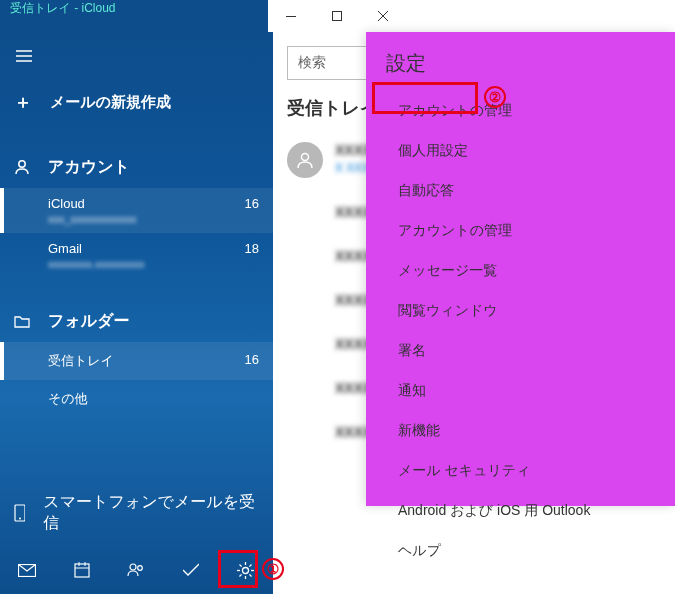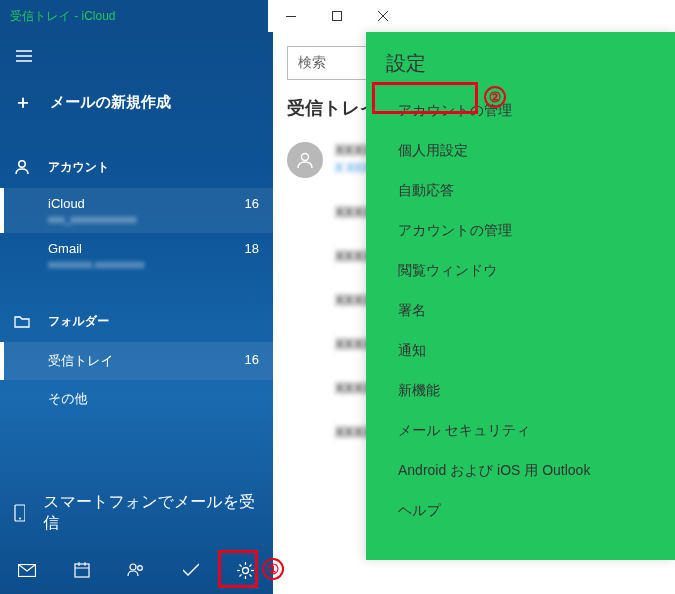--- a/index.html
+++ b/index.html
@@ -1,26 +1,26 @@
 <!DOCTYPE html>
 <html><head>
 <meta charset="utf-8">
 <style>
 *{margin:0;padding:0;box-sizing:border-box;font-family:"Yu Gothic UI","Meiryo",sans-serif}
 body{width:675px;height:594px;background:#fff;overflow:hidden;position:relative}
-.titlebar{height:32px;display:flex;align-items:center;background:#0d4d8c;color:#22c55e}
+.titlebar{height:32px;display:flex;background:#0d4d8c;color:#5eead4}
 .titlebar .title{padding-left:10px;font-size:12px;flex:1}
 .titlebar .white-area{height:32px;background:#fff;display:flex;align-items:center}
 .winbtn{width:46px;height:32px;display:flex;align-items:center;justify-content:center;color:#333;font-size:11px}
 .main{display:flex;height:562px}
 .sidebar{width:273px;background:linear-gradient(180deg,#0d4d8c 0%,#0e5699 35%,#1a6aaf 65%,#0d4d8c 100%);color:#fff;display:flex;flex-direction:column;position:relative}
 .ham{width:48px;height:48px;display:flex;align-items:center;justify-content:center;font-size:18px}
 .compose{display:flex;align-items:center;height:44px;padding-left:14px;font-size:15px;font-weight:600}
 .compose .plus{font-size:18px;margin-right:18px}
-.sect-hdr{display:flex;align-items:center;height:42px;padding-left:14px;font-size:12px;font-weight:600;margin-top:22px}
+.sect-hdr{display:flex;align-items:center;height:42px;padding-left:14px;font-size:16px;font-weight:600;margin-top:22px}
 .sect-hdr svg,.sect-hdr .ic{margin-right:18px}
 .acct{padding:8px 14px 8px 44px;border-left:4px solid transparent;position:relative}
 .acct.active{border-left-color:#fff;background:rgba(255,255,255,0.08)}
 .acct .name{font-size:13px;display:flex;justify-content:space-between}
 .acct .sub{font-size:11px;opacity:0.85;margin-top:2px;filter:blur(2px)}
 .acct .cnt{font-size:13px}
 .folder{padding:10px 14px 10px 44px;font-size:13px;border-left:4px solid transparent;display:flex;justify-content:space-between}
 .folder.active{border-left-color:#fff;background:rgba(255,255,255,0.08)}
 .phone-bar{display:flex;align-items:center;padding:12px 14px;font-size:16px;margin-top:auto}
 .phone-bar svg{margin-right:18px}
@@ -29,21 +29,21 @@
 .content{flex:1;background:#fff;display:flex;flex-direction:column;position:relative}
 .search{margin:14px 14px 0;height:34px;border:1px solid #bbb;display:flex;align-items:center;padding:0 10px;color:#666;font-size:14px;background:#fff}
 .list-header{padding:16px 14px 10px;font-size:18px;font-weight:600;color:#333}
 .msglist{flex:1;padding:0 4px}
 .msg{display:flex;padding:12px 10px;border-bottom:0}
 .avatar{width:36px;height:36px;border-radius:50%;background:#b8b8b8;margin-right:12px;display:flex;align-items:center;justify-content:center;color:#fff;flex-shrink:0}
 .msg .lines{flex:1}
 .msg .l1{font-size:14px;font-weight:700;color:#333;filter:blur(2.5px)}
 .msg .l2{font-size:12px;color:#0078d4;margin-top:3px;filter:blur(2.5px)}
 .msg2{padding:14px 10px 14px 58px;font-size:14px;font-weight:700;color:#333;filter:blur(2.5px)}
-.settings-panel{position:absolute;right:0;top:32px;width:309px;height:528px;background:#22c55e;box-shadow:-2px 0 10px rgba(0,0,0,0.15);z-index:10}
+.settings-panel{position:absolute;right:0;top:32px;width:309px;height:474px;background:#d946ef;box-shadow:-2px 0 10px rgba(0,0,0,0.15);z-index:10}
 .settings-panel .hdr{font-size:20px;padding:18px 20px 14px;color:#333}
 .settings-panel .item{font-size:14px;padding:11px 32px;color:#333;position:relative}
 .redbox{position:absolute;border:3px solid #e6001b;pointer-events:none;z-index:50}
 .marker{position:absolute;color:#e6001b;font-weight:900;font-size:18px;z-index:51}
 .marker .circ{display:inline-flex;width:22px;height:22px;border:2.5px solid #e6001b;border-radius:50%;align-items:center;justify-content:center;font-size:14px}
 </style>
 </head>
 <body>
 
 <div class="titlebar">
@@ -194,20 +194,21 @@
     </div>
   </div>
 </div>
 
 <div class="settings-panel">
   <div class="hdr">設定</div>
   <div class="item">アカウントの管理</div>
   <div class="item">個人用設定</div>
   <div class="item">自動応答</div>
   <div class="item">アカウントの管理</div>
+  <div class="item">メッセージ一覧</div>
   <div class="item">閲覧ウィンドウ</div>
   <div class="item">署名</div>
   <div class="item">通知</div>
   <div class="item">新機能</div>
   <div class="item">メール セキュリティ</div>
   <div class="item">Android および iOS 用 Outlook</div>
   <div class="item">ヘルプ</div>
 </div>
 
 <div class="redbox" style="left:218px;top:550px;width:40px;height:38px"></div>

